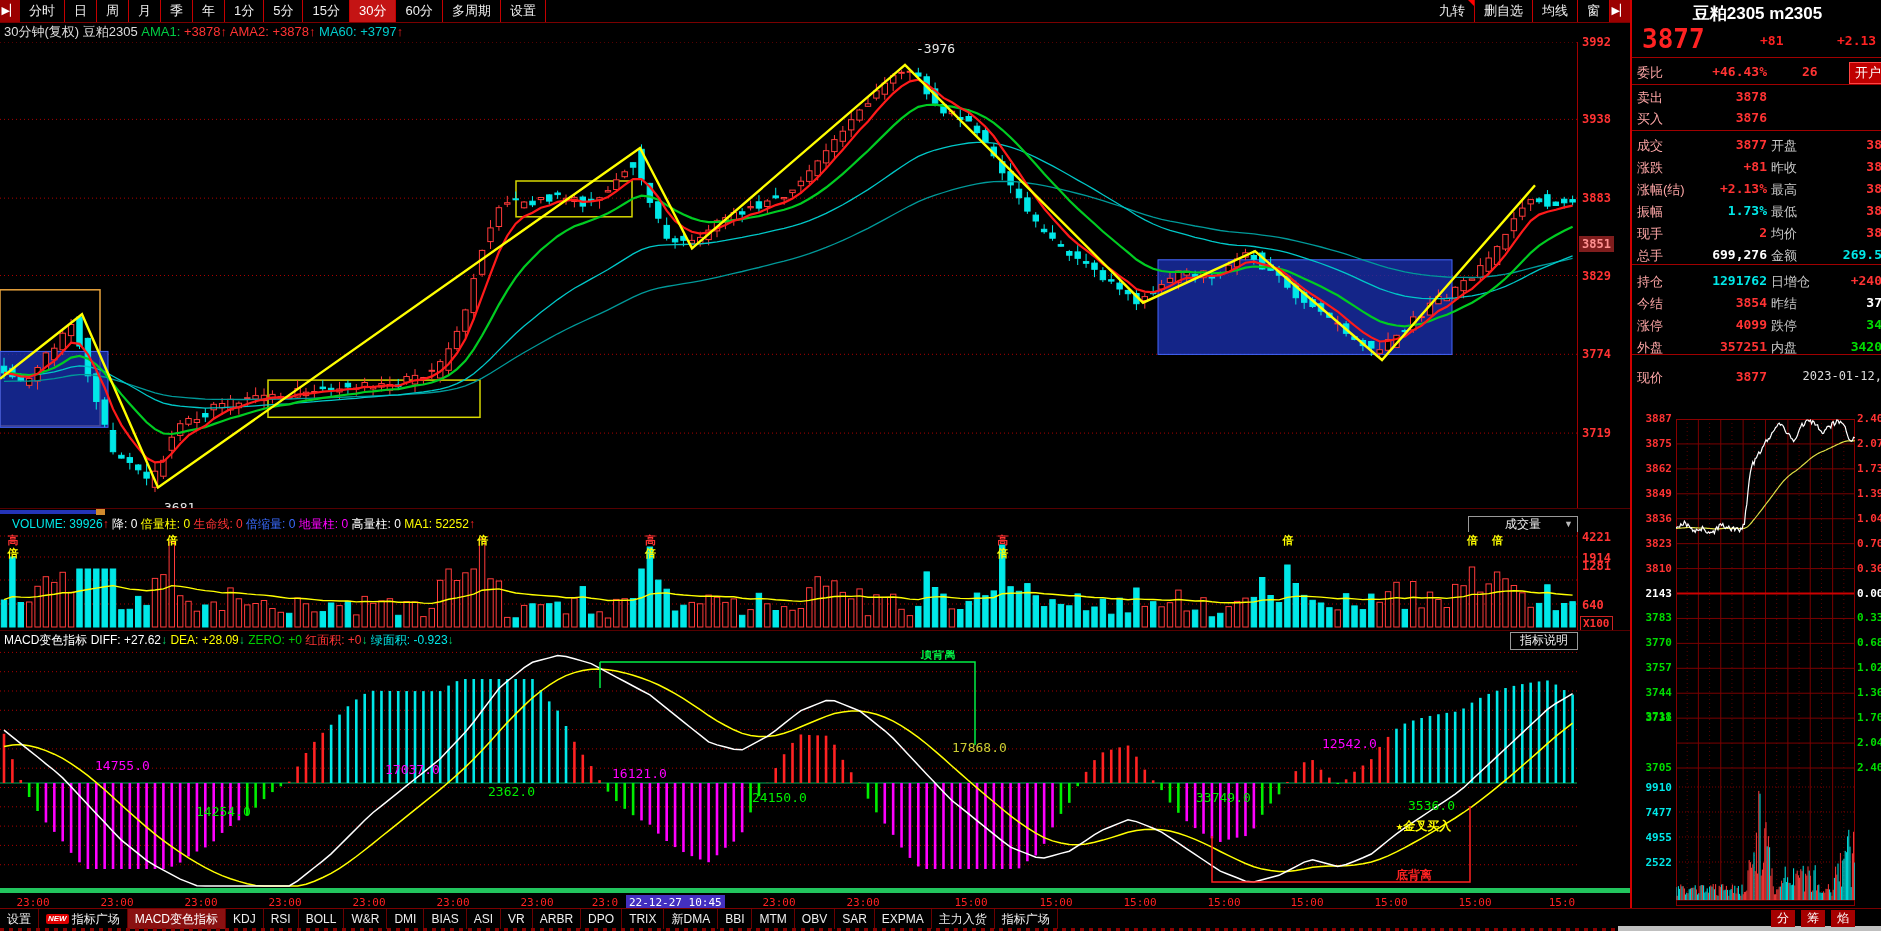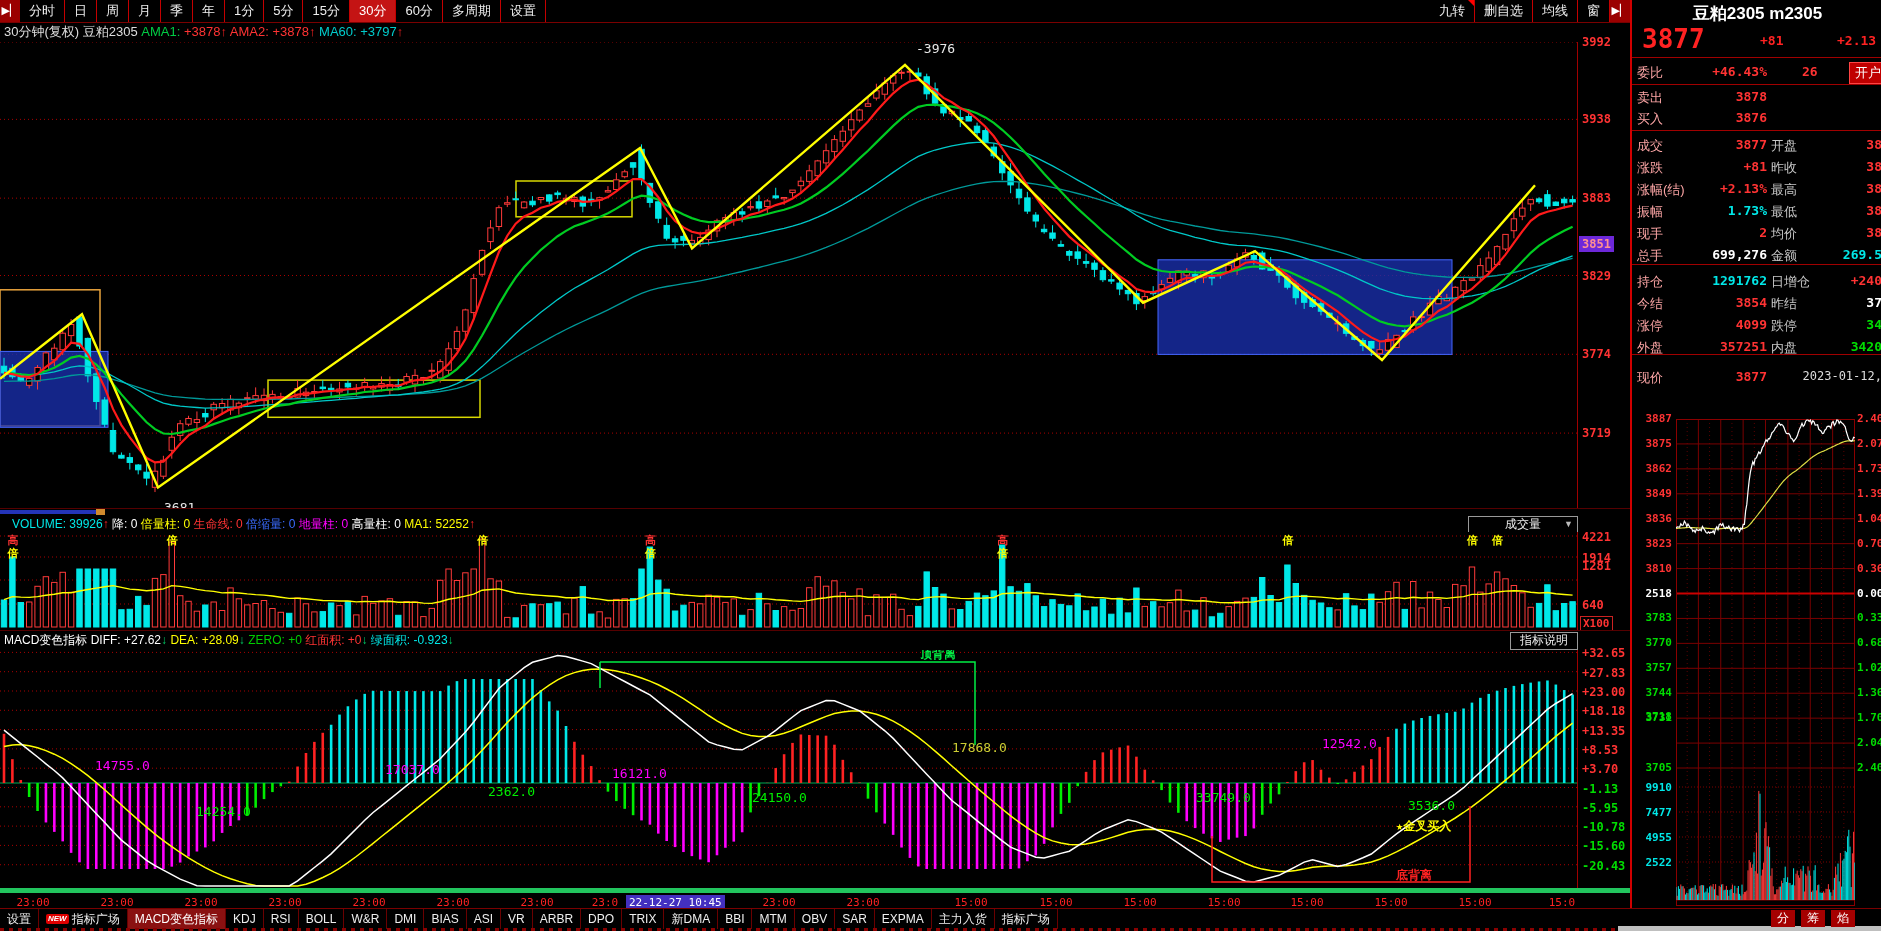--- a/index.html
+++ b/index.html
@@ -485,21 +485,21 @@
           <text x="164" y="469.8928" fill="#e8e8e8" font-size="13" font-family="DejaVu Sans Mono,monospace">3681</text>
         </svg>
       </div>
     <div class="axis-col" id="main-axis">
         <div class="axlab " style="top: -7px;">3992</div>
         <div class="axlab " style="top: 70.3604px;">3938</div>
         <div class="axlab " style="top: 149.153px;">3883</div>
         <div class="axlab " style="top: 226.514px;">3829</div>
         <div class="axlab " style="top: 305.307px;">3774</div>
         <div class="axlab " style="top: 384.1px;">3719</div>
-        <div class="axlab " style="top: 193.997px; background: #6d28d9; color: rgb(255, 144, 144); padding: 1px 3px; left: 1px; text-align: center;">3851</div>
+        <div class="axlab " style="top: 193.997px; background: #7f1d1d; color: rgb(255, 144, 144); padding: 1px 3px; left: 1px; text-align: center;">3851</div>
       </div>
   </div>
 
   <div id="splitter" class="abs">
     <div class="abs" style="left:0;top:1px;width:96px;height:4px;background:#2434b8"></div>
     <div class="abs" style="left:96px;top:0;width:9px;height:6px;background:#d08a2e"></div>
   </div>
 
   <div id="vol-header" class="abs">
     <span id="vol-header-segs"><span style="color: rgb(0, 232, 232);">VOLUME: 39926</span><span style="color: rgb(255, 34, 34);">↑</span><span style="color: rgb(255, 255, 255);"> 降: 0 </span><span style="color: rgb(255, 255, 0);">倍量柱: 0 </span><span style="color: rgb(255, 51, 51);">生命线: 0 </span><span style="color: rgb(58, 107, 255);">倍缩量: 0 </span><span style="color: rgb(255, 0, 255);">地量柱: 0 </span><span style="color: rgb(255, 255, 255);">高量柱: 0 </span><span style="color: rgb(255, 255, 0);">MA1: 52252</span><span style="color: rgb(255, 34, 34);">↑</span></span>
@@ -947,34 +947,20 @@
           <text x="488" y="146" fill="#00ee00" font-size="13" font-family="DejaVu Sans Mono,monospace">2362.0</text>
           <text x="196" y="166" fill="#00ee00" font-size="13" font-family="DejaVu Sans Mono,monospace">14254.0</text>
           <text x="612" y="128" fill="#ff00ff" font-size="13" font-family="DejaVu Sans Mono,monospace">16121.0</text>
           <text x="752" y="152" fill="#00ee00" font-size="13" font-family="DejaVu Sans Mono,monospace">24150.0</text>
           <text x="952" y="102" fill="#cccc33" font-size="13" font-family="DejaVu Sans Mono,monospace">17868.0</text>
           <text x="1196" y="152" fill="#00ee00" font-size="13" font-family="DejaVu Sans Mono,monospace">33749.0</text>
           <text x="1322" y="98" fill="#ff00ff" font-size="13" font-family="DejaVu Sans Mono,monospace">12542.0</text>
           <text x="1408" y="160" fill="#00ee00" font-size="13" font-family="DejaVu Sans Mono,monospace">3536.0</text>
         </svg>
       </div>
-    <div class="axis-col" id="macd-axis">
-        <div class="axlab " style="top: -3.6px; color: rgb(255, 51, 51);">+32.65</div>
-        <div class="axlab " style="top: 15.68px; color: rgb(255, 51, 51);">+27.83</div>
-        <div class="axlab " style="top: 35px; color: rgb(255, 51, 51);">+23.00</div>
-        <div class="axlab " style="top: 54.28px; color: rgb(255, 51, 51);">+18.18</div>
-        <div class="axlab " style="top: 73.6px; color: rgb(255, 51, 51);">+13.35</div>
-        <div class="axlab " style="top: 92.88px; color: rgb(255, 51, 51);">+8.53</div>
-        <div class="axlab " style="top: 112.2px; color: rgb(255, 51, 51);">+3.70</div>
-        <div class="axlab " style="top: 131.52px; color: rgb(0, 221, 0);">-1.13</div>
-        <div class="axlab " style="top: 150.8px; color: rgb(0, 221, 0);">-5.95</div>
-        <div class="axlab " style="top: 170.12px; color: rgb(0, 221, 0);">-10.78</div>
-        <div class="axlab " style="top: 189.4px; color: rgb(0, 221, 0);">-15.60</div>
-        <div class="axlab " style="top: 208.72px; color: rgb(0, 221, 0);">-20.43</div>
-      </div>
   </div>
 
   <div id="time-axis" class="abs">
       <div class="ttick" style="left: 33px;">23:00</div>
       <div class="ttick" style="left: 117px;">23:00</div>
       <div class="ttick" style="left: 201px;">23:00</div>
       <div class="ttick" style="left: 285px;">23:00</div>
       <div class="ttick" style="left: 369px;">23:00</div>
       <div class="ttick" style="left: 453px;">23:00</div>
       <div class="ttick" style="left: 537px;">23:00</div>
@@ -1157,21 +1143,21 @@
       <span class="qv2" style="color:#ddd;font:12px 'DejaVu Sans Mono',monospace">2023-01-12,</span>
     </div>
     <div id="mini-labels">
         <div class="mini-lab" style="top: 412px; color: rgb(255, 51, 51);">3887</div>
         <div class="mini-lab" style="top: 436.93px; color: rgb(255, 51, 51);">3875</div>
         <div class="mini-lab" style="top: 461.86px; color: rgb(255, 51, 51);">3862</div>
         <div class="mini-lab" style="top: 486.79px; color: rgb(255, 51, 51);">3849</div>
         <div class="mini-lab" style="top: 511.72px; color: rgb(255, 51, 51);">3836</div>
         <div class="mini-lab" style="top: 536.65px; color: rgb(255, 51, 51);">3823</div>
         <div class="mini-lab" style="top: 561.58px; color: rgb(255, 51, 51);">3810</div>
-        <div class="mini-lab" style="top: 586.51px; color: rgb(255, 255, 255);">2518</div>
+        <div class="mini-lab" style="top: 586.51px; color: rgb(255, 255, 255);">2143</div>
         <div class="mini-lab" style="top: 611.44px; color: rgb(0, 221, 0);">3783</div>
         <div class="mini-lab" style="top: 636.37px; color: rgb(0, 221, 0);">3770</div>
         <div class="mini-lab" style="top: 661.3px; color: rgb(0, 221, 0);">3757</div>
         <div class="mini-lab" style="top: 686.23px; color: rgb(0, 221, 0);">3744</div>
         <div class="mini-lab" style="top: 711.16px; color: rgb(0, 221, 0);">3731</div>
         <div class="mini-lab" style="top: 710px; color: rgb(0, 221, 0);">3718</div>
         <div class="mini-lab" style="top: 761.02px; color: rgb(0, 221, 0);">3705</div>
         <div class="mini-pct" style="top: 412px; color: rgb(255, 51, 51);">2.40%</div>
         <div class="mini-pct" style="top: 436.93px; color: rgb(255, 51, 51);">2.07%</div>
         <div class="mini-pct" style="top: 461.86px; color: rgb(255, 51, 51);">1.73%</div>

